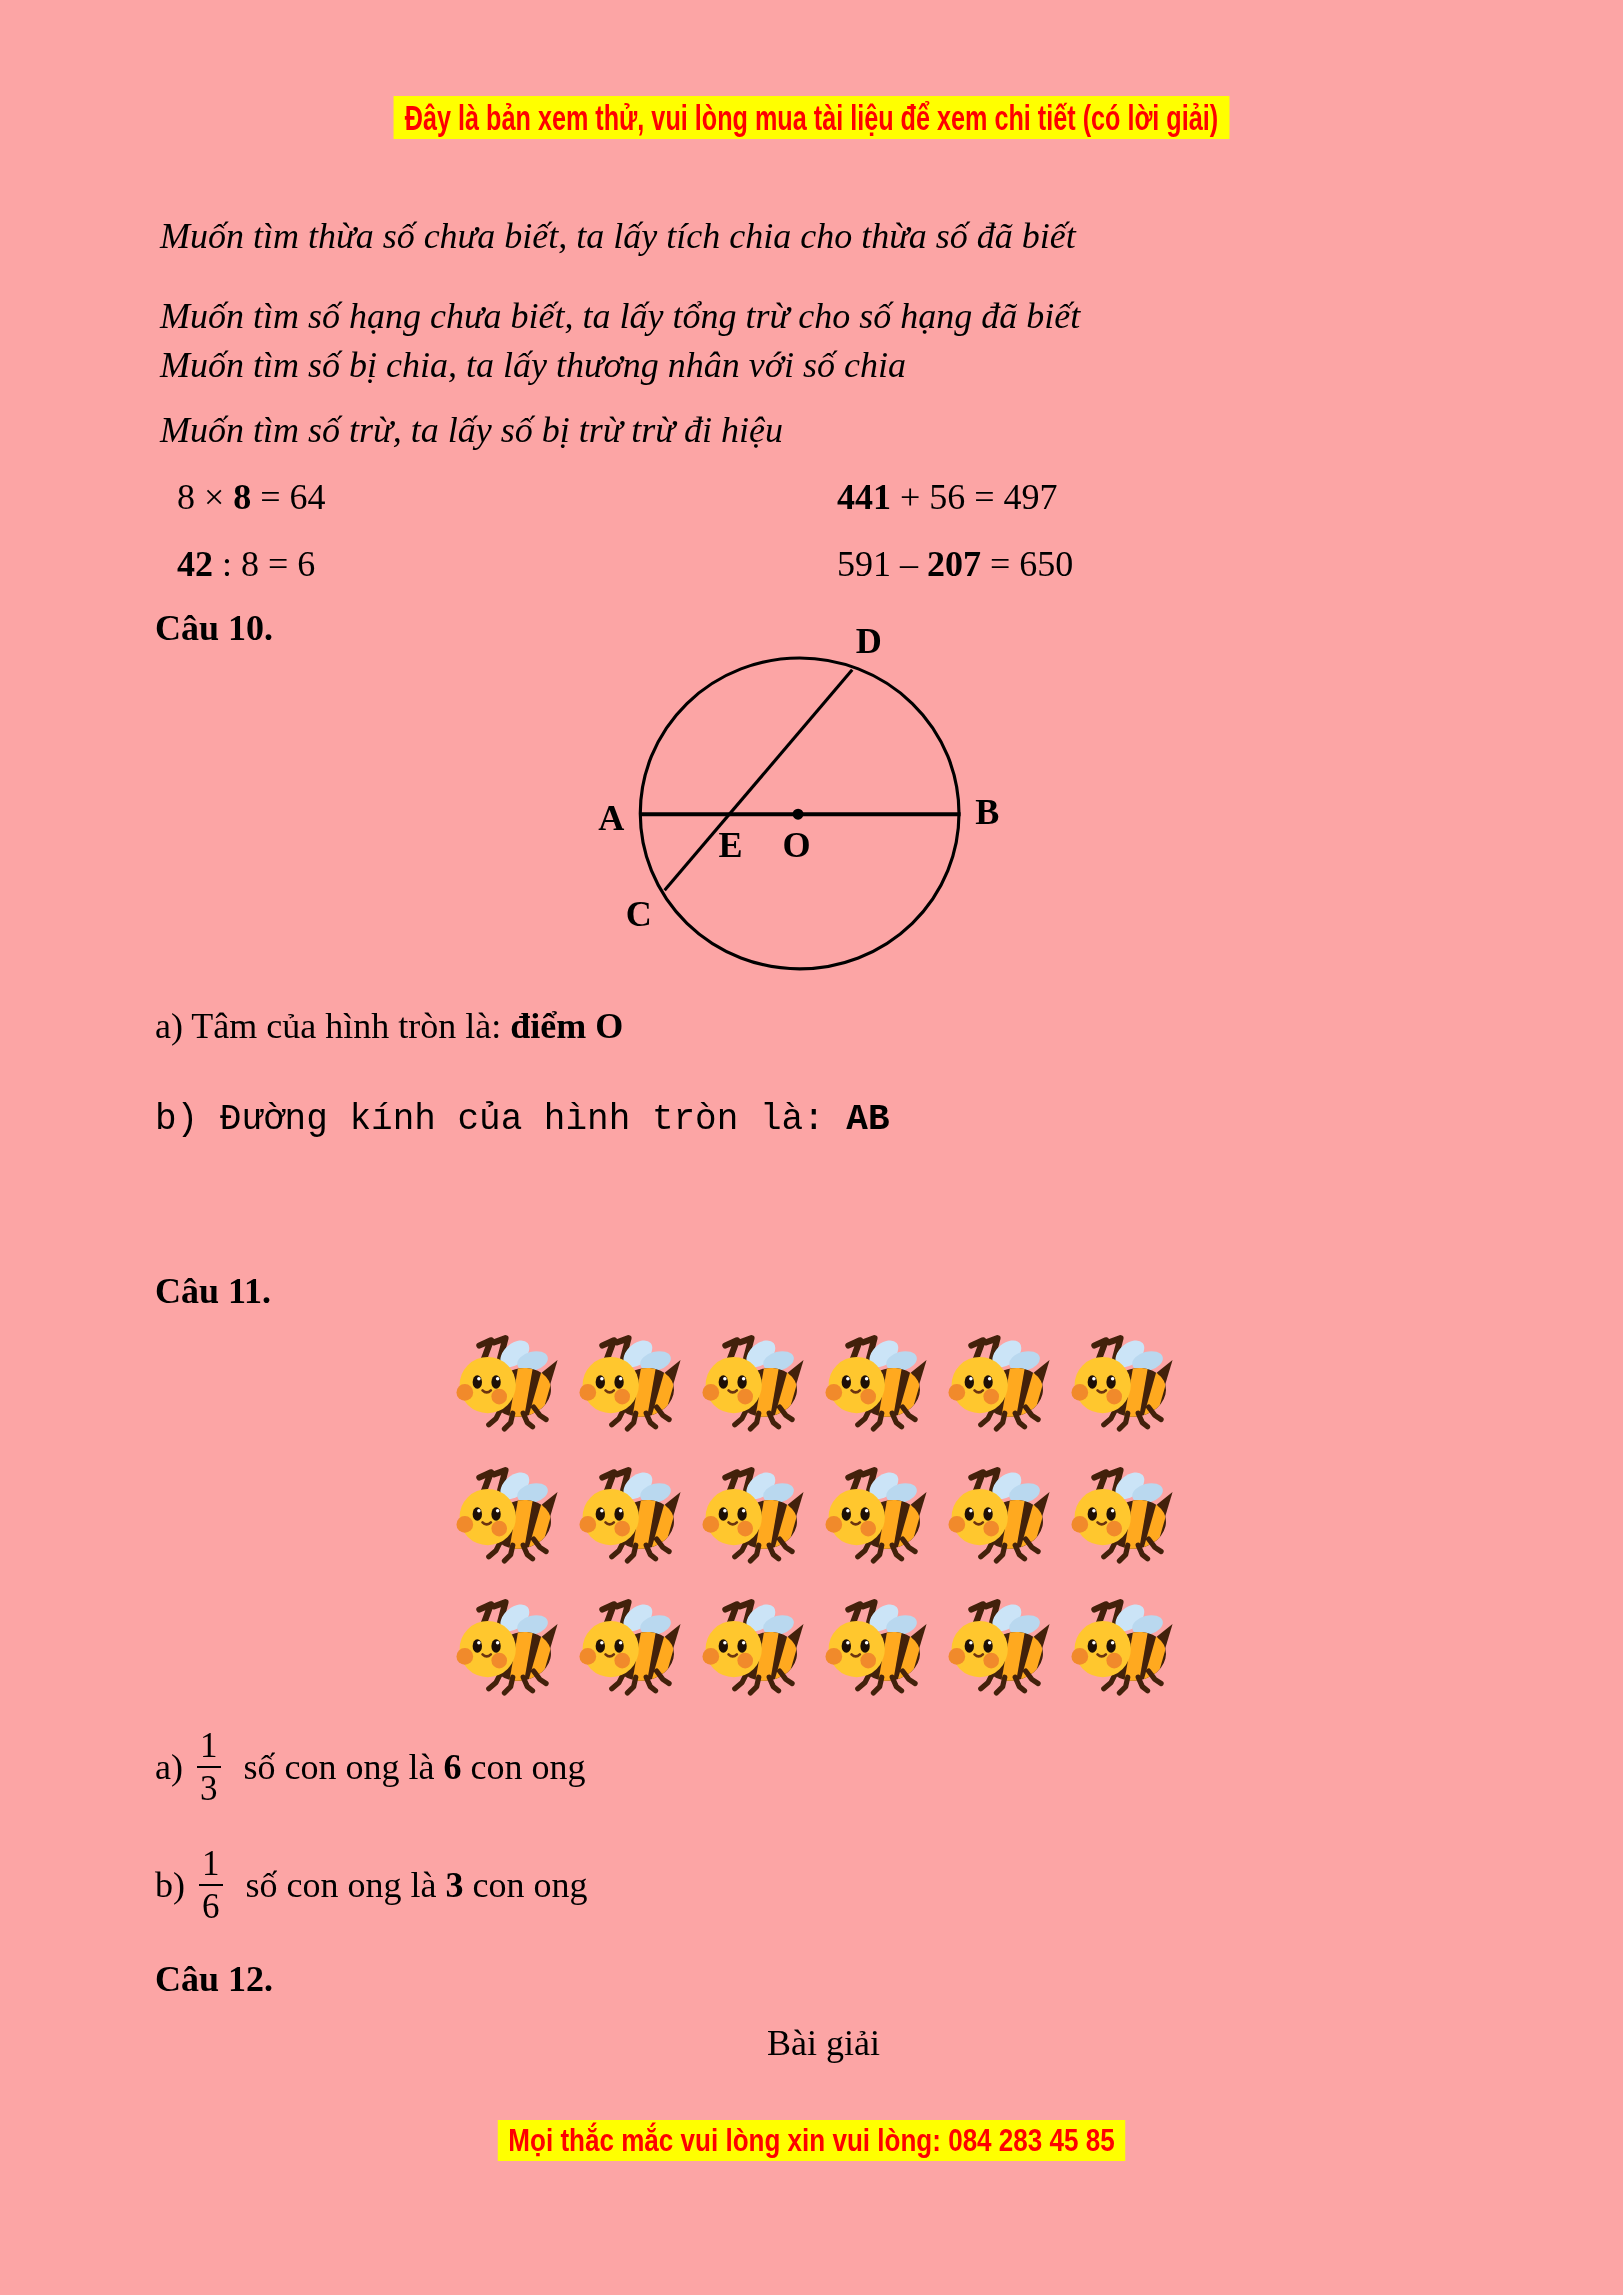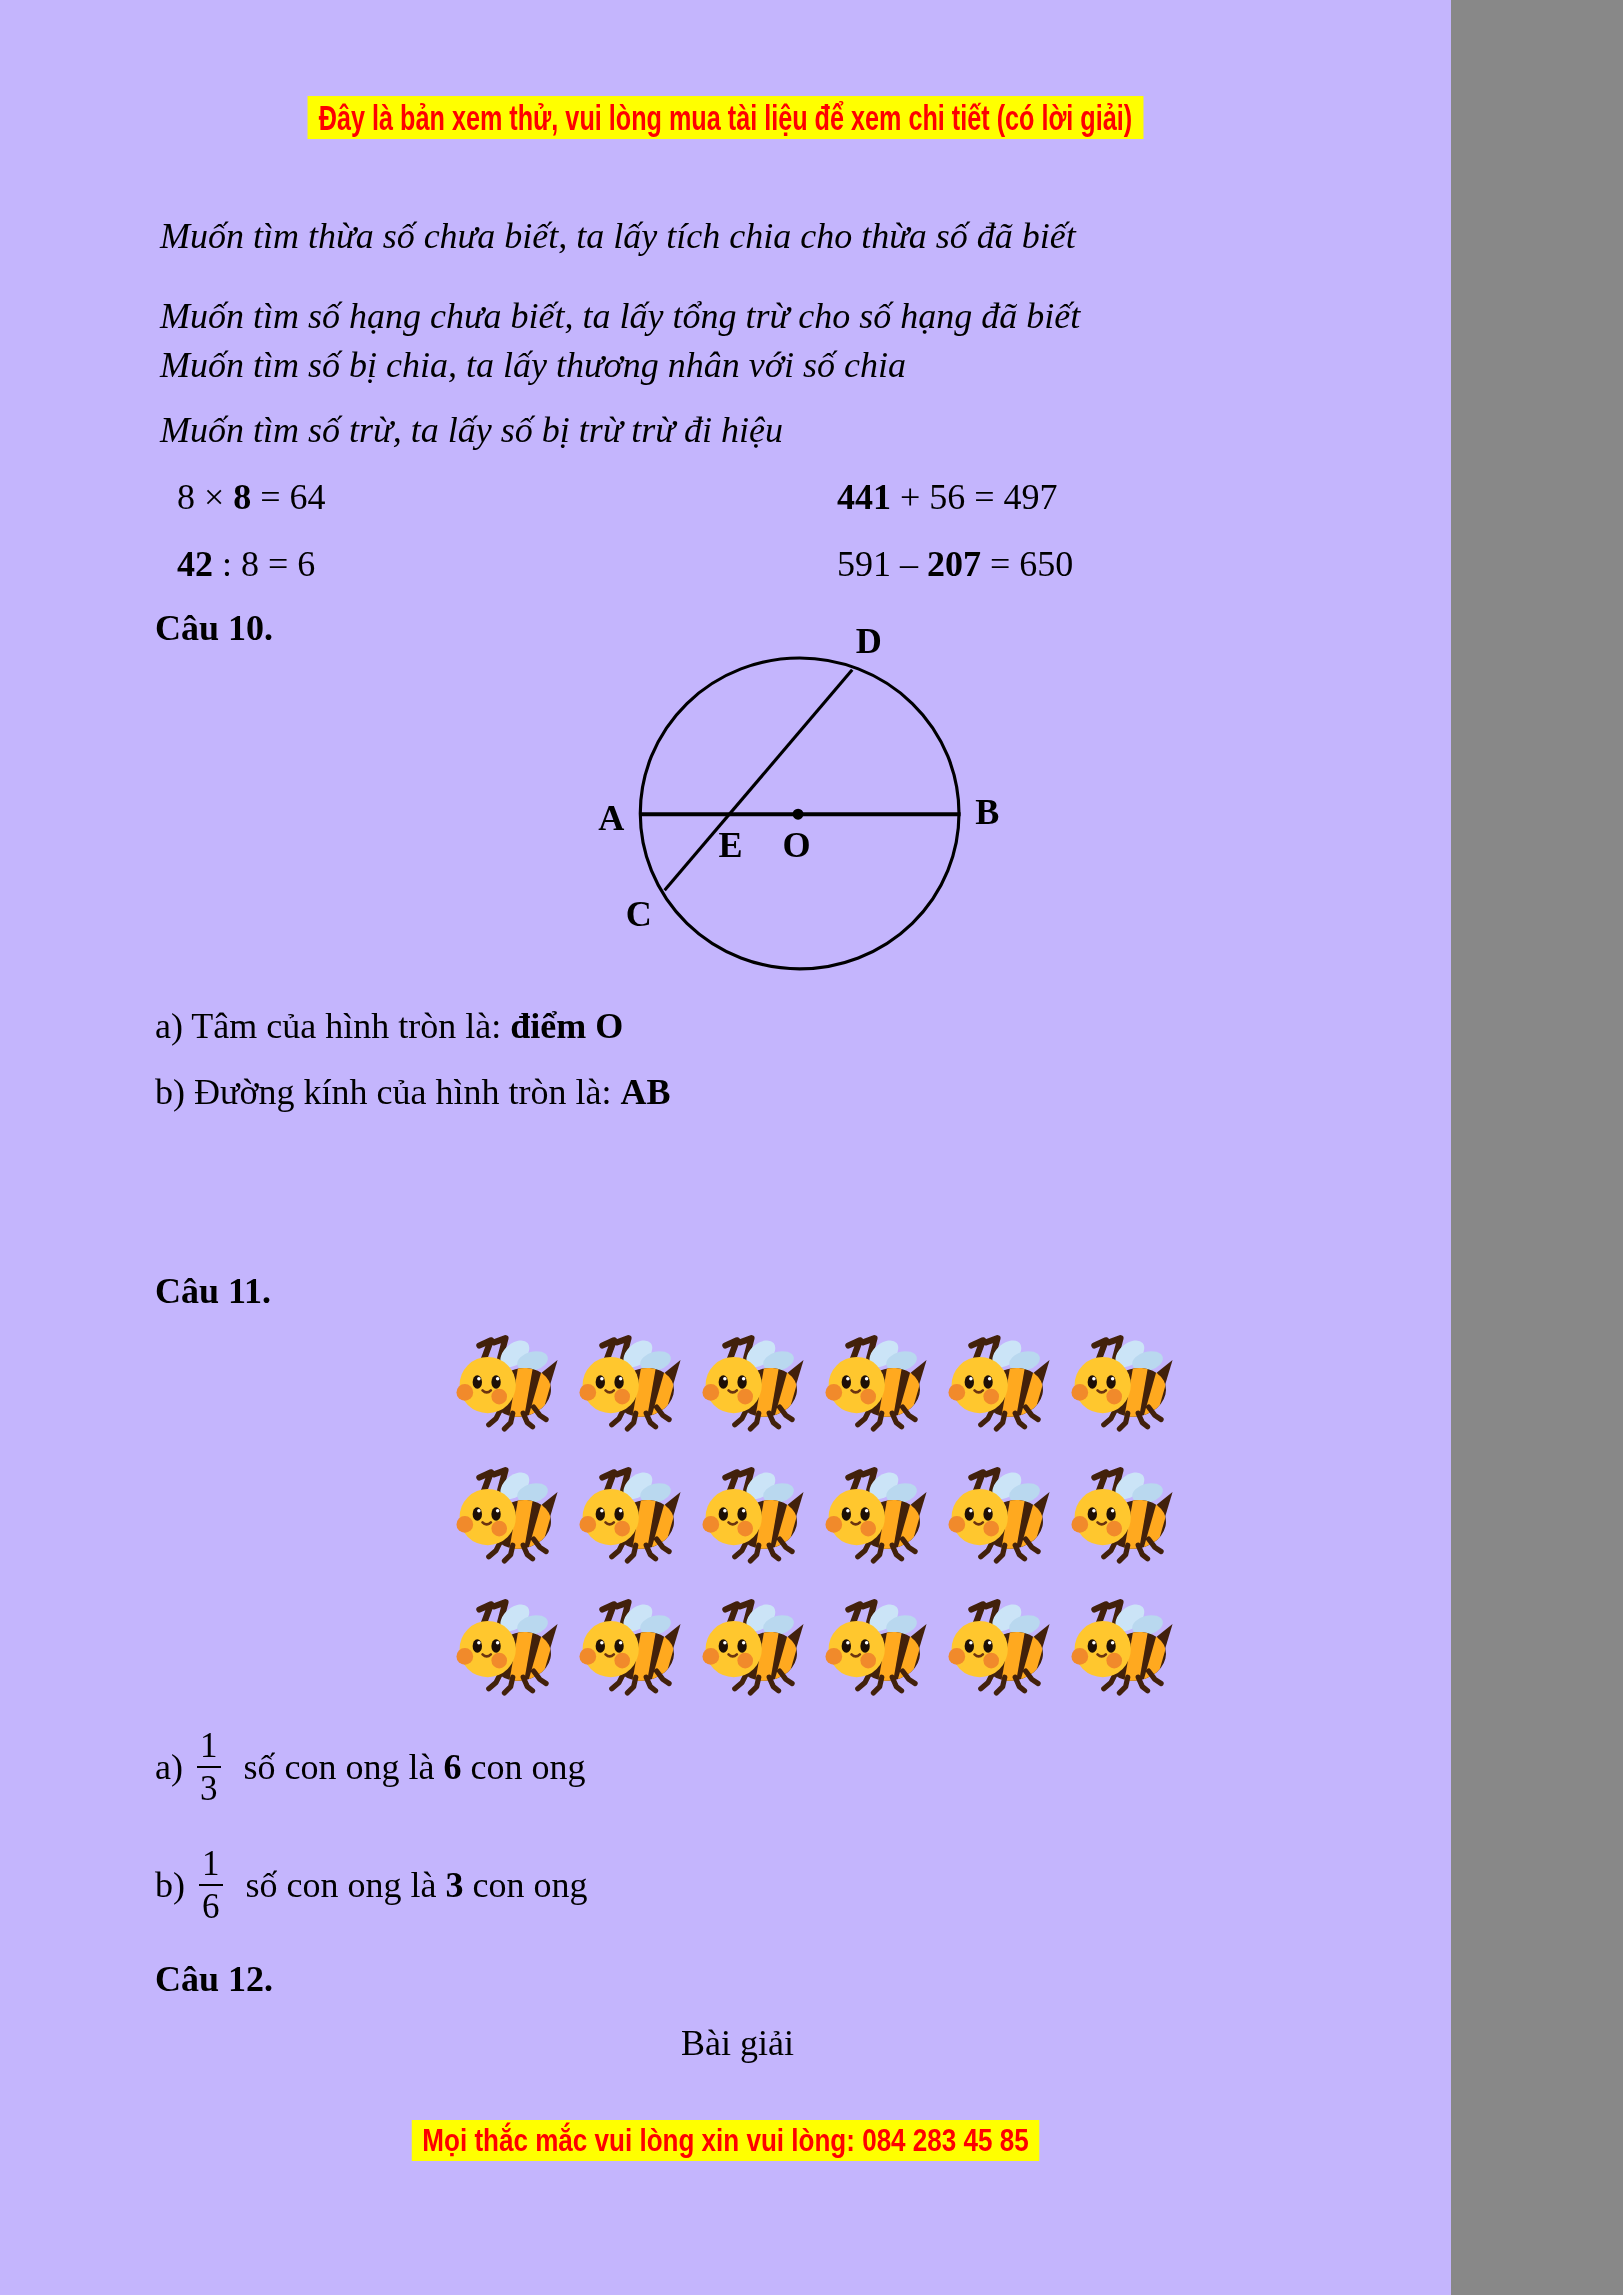--- a/index.html
+++ b/index.html
@@ -1,20 +1,20 @@
 <!DOCTYPE html>
 <html style="font-size:12.6px"><head>
 <meta charset="utf-8">
 <style>
   html,body { margin:0; padding:0; background:#888; }
   .page {
     position: relative;
-    width: 1451px;
+    width: 1623px;
     height: 2295px;
-    background: #c4b5fd;
+    background: #fca5a5;
     font-family: "Liberation Serif", "DejaVu Serif", serif;
     color: #000;
     overflow: hidden;
   }
   
   .bar-wrap { position:absolute; left:0; width:100%; text-align:center; }
   .hl {
     display:inline-block;
     background:#ffff00;
     color:#fe0000;
@@ -121,21 +121,21 @@
     <circle cx="316" cy="256" r="7" fill="#000"></circle>
     <text x="78" y="276" text-anchor="middle">A</text>
     <text x="557" y="268" text-anchor="middle">B</text>
     <text x="113" y="398" text-anchor="middle">C</text>
     <text x="406" y="50" text-anchor="middle">D</text>
     <text x="230" y="311" text-anchor="middle">E</text>
     <text x="314" y="311" text-anchor="middle">O</text>
   </svg>
 
   <div class="line ans" style="left:155px; top:1004px;"><span>a) Tâm của hình tròn là: </span><b>điểm O</b></div>
-  <div class="line ans" style="left:155px; top:1070px;"><span>b) Đường kính của hình tròn là: </span><b>AB</b></div>
+  <div class="line ans" style="left:155px; top:1098px;font-family:Liberation Mono, monospace;"><span>b) Đường kính của hình tròn là: </span><b>AB</b></div>
 
   <div class="line bold" style="left:155px; top:1269px;">Câu 11.</div>
 
   <div class="bee-grid">
 
       <div class="bee-cell">
         <svg class="bee-svg" viewBox="0 0 100 95">
           <use href="#bee"></use>
         </svg>
       </div>

